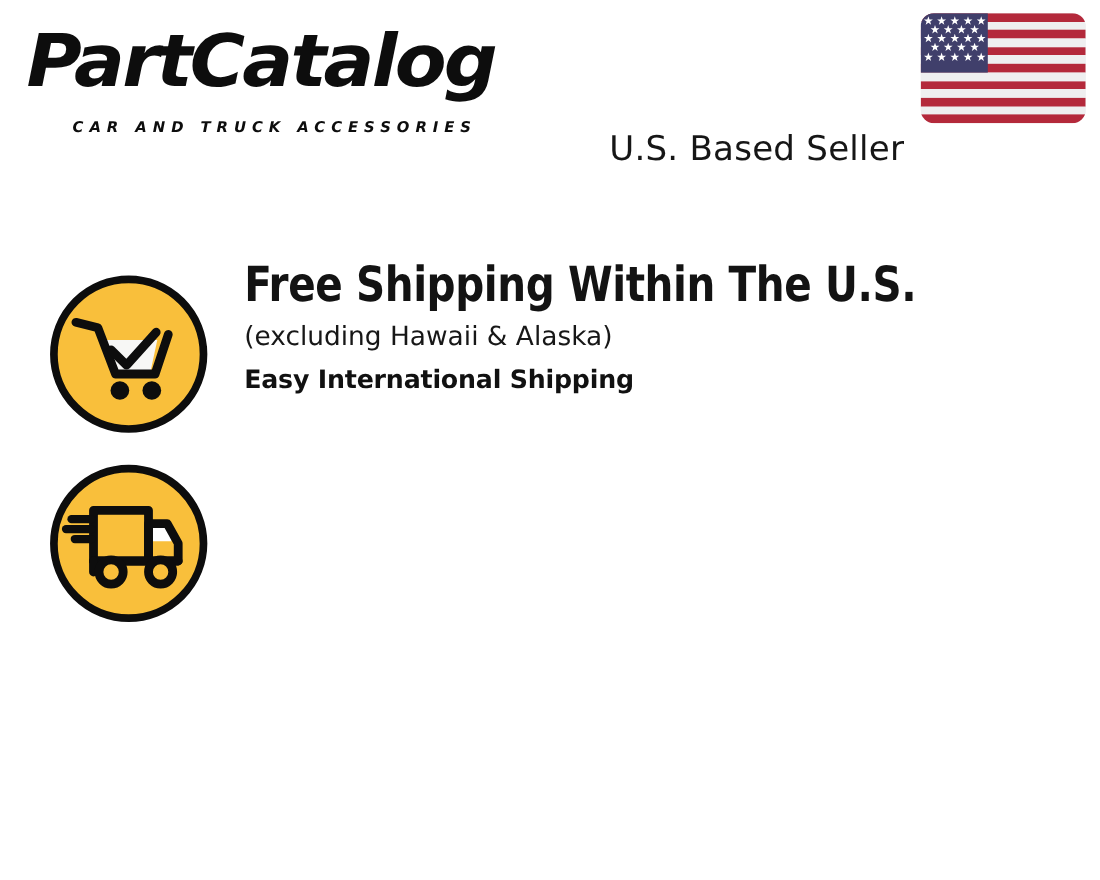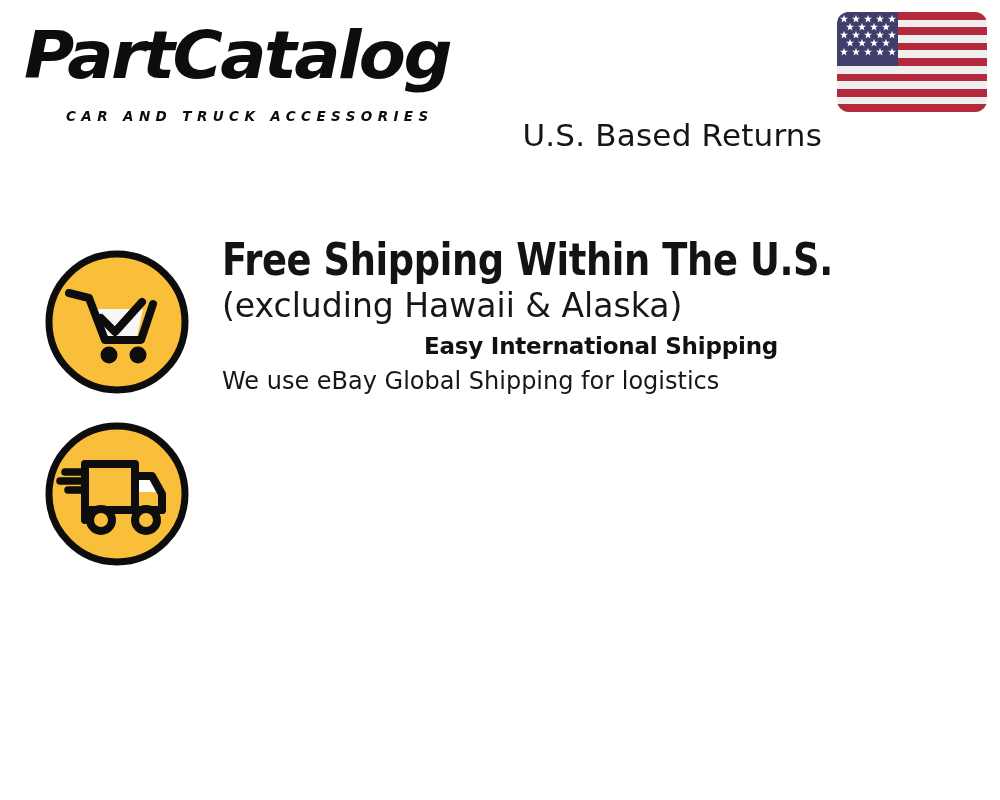--- a/index.html
+++ b/index.html
@@ -135,36 +135,35 @@
     line-height: 56px;
     letter-spacing: -0.4px;
     color: #131313;
     white-space: nowrap;
     transform: scaleX(0.93);
     transform-origin: left center;
   }
   .sub-note {
     font-family: "DejaVu Sans", sans-serif;
     font-weight: 400;
-    font-size: 33px;
+    font-size: 24px;
     line-height: 34px;
     color: #171717;
     white-space: nowrap;
     margin-top: 1px;
   }
   .sub-strong {
     font-family: "DejaVu Sans", sans-serif;
     font-weight: bold;
     font-size: 23px;
     line-height: 34px;
     color: #111111;
     white-space: nowrap;
     margin-top: 6px;
     letter-spacing: -0.2px;
-    text-align: center;
   }
   .sub-plain {
     font-family: "DejaVu Sans", sans-serif;
     font-weight: 400;
     font-size: 24px;
     line-height: 34px;
     color: #171717;
     white-space: nowrap;
     margin-top: 1px;
   }
@@ -269,41 +268,40 @@
             <polygon points="0,-5 1.18,-1.55 4.76,-1.55 1.9,0.59 2.94,4.05 0,1.95 -2.94,4.05 -1.9,0.59 -4.76,-1.55 -1.18,-1.55"></polygon>
           </g>
           <g transform="translate(55,40) scale(0.85)">
             <polygon points="0,-5 1.18,-1.55 4.76,-1.55 1.9,0.59 2.94,4.05 0,1.95 -2.94,4.05 -1.9,0.59 -4.76,-1.55 -1.18,-1.55"></polygon>
           </g>
         </g>
       </svg>
     </div>
   </div>
 
-  <div class="seller-text">U.S. Based Returns</div>
+  <div class="seller-text">U.S. Based Seller</div>
 </div>
 
 <div class="benefits">
 
   <div class="benefit-row">
     <div class="benefit-icon">
       <svg width="148" height="148" viewBox="0 0 148 148" aria-hidden="true">
         <circle cx="74" cy="74" r="68" fill="#f9bf3b" stroke="#0d0d0d" stroke-width="7"></circle>
         <polygon points="54,61 100,61 94,89 62,89" fill="#f7f7f5"></polygon>
         <path d="M26,45 L46,50 L62,92 L98,92 L110,56" fill="none" stroke="#0d0d0d" stroke-width="8" stroke-linecap="round" stroke-linejoin="round"></path>
         <path d="M58,70 L72,84 L99,54" fill="none" stroke="#0d0d0d" stroke-width="8" stroke-linecap="round" stroke-linejoin="round"></path>
         <circle cx="66" cy="107" r="8.5" fill="#0d0d0d"></circle>
         <circle cx="95" cy="107" r="8.5" fill="#0d0d0d"></circle>
       </svg>
     </div>
     <div class="benefit-text">
       <div class="headline">Free Shipping Within The U.S.</div>
       <div class="sub-note">(excluding Hawaii &amp; Alaska)</div>
       <div class="sub-strong">Easy International Shipping</div>
-      <div class="sub-plain">We use eBay Global Shipping for logistics</div>
     </div>
   </div>
 
   <div class="benefit-row single">
     <div class="benefit-icon">
       <svg width="148" height="148" viewBox="0 0 148 148" aria-hidden="true">
         <circle cx="74" cy="74" r="68" fill="#f9bf3b" stroke="#0d0d0d" stroke-width="7"></circle>
         <polygon points="93,56 108,56 113,72 93,72" fill="#ffffff"></polygon>
         <path d="M42,44 L92,44 L92,90 L42,90 Z" fill="none" stroke="#0d0d0d" stroke-width="8" stroke-linejoin="round"></path>
         <path d="M92,56 L109,56 L119,74 L119,90 L92,90 Z" fill="none" stroke="#0d0d0d" stroke-width="8" stroke-linejoin="round"></path>

